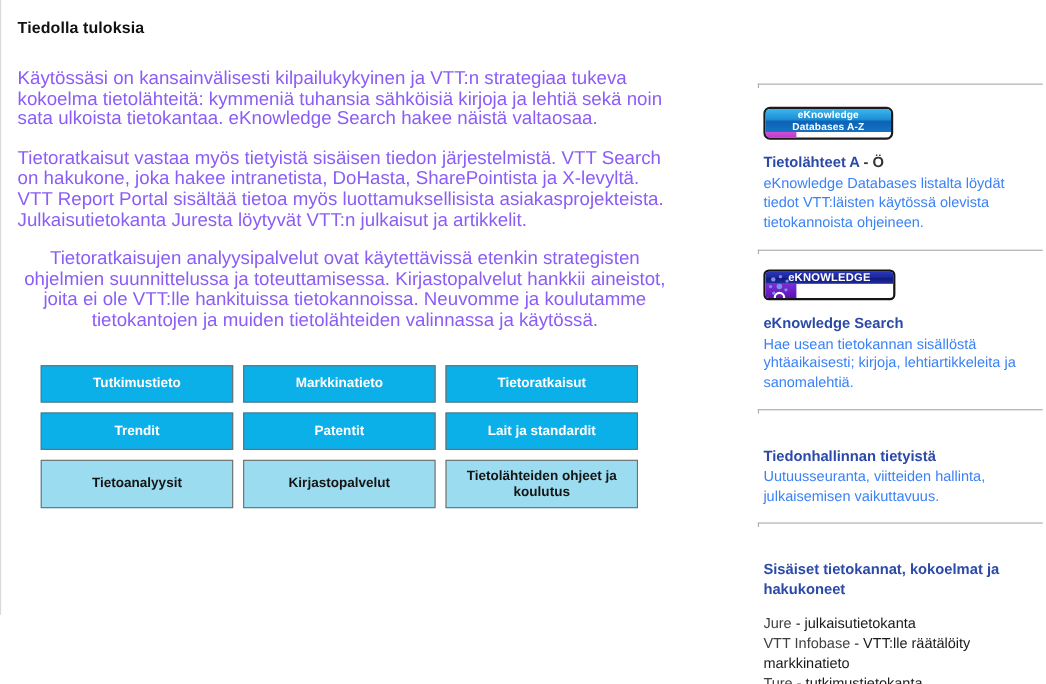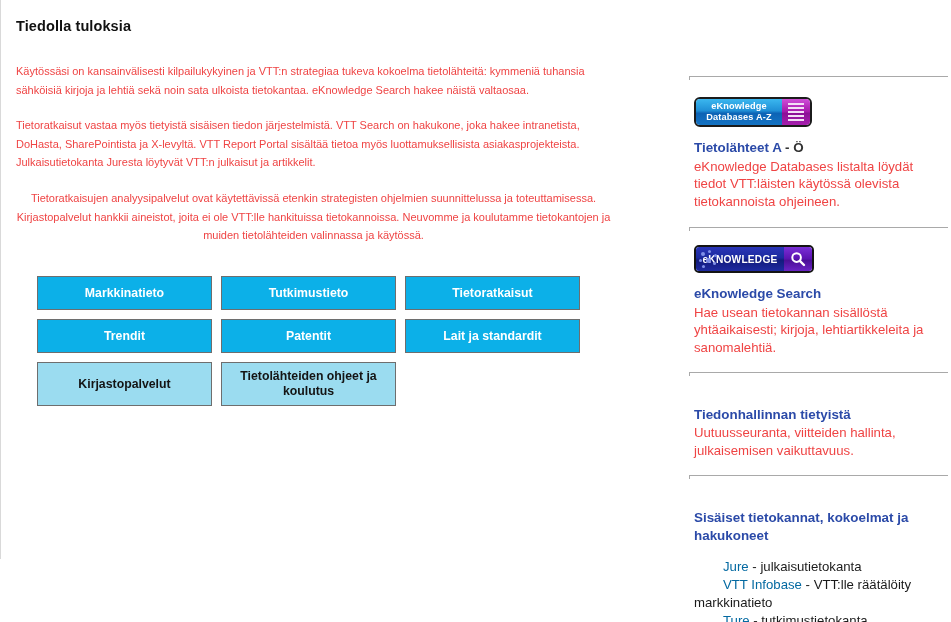--- a/index.html
+++ b/index.html
@@ -33,23 +33,23 @@
     padding: 18px 0 0 15px;
   }
   .page-title {
     font-size: 14.5px;
     font-weight: bold;
     color: #111111;
     letter-spacing: 0.1px;
     margin: 0 0 28px 0;
   }
   .body-para {
-    font-size: 11px;
+    font-size: 17px;
     line-height: 18.6px;
-    color: #ef4444;
+    color: #8b5cf6;
     margin: 0 0 17px 0;
     max-width: 595px;
   }
   .body-para:last-of-type { margin-bottom: 16px; text-align: center; }
 
   
   #button-grid {
     margin-top: 31px;
     margin-left: 21px;
     width: 560px;
@@ -122,30 +122,31 @@
     margin: 16px 0 1px 0;
     cursor: pointer;
   }
   .side-head .suffix {
     font-weight: bold;
     color: #333333;
   }
   .side-desc {
     font-size: 13.2px;
     line-height: 17.6px;
-    color: #ef4444;
+    color: #3b82f6;
     margin: 0;
     max-width: 240px;
   }
 
   
   .badge {
     display: inline-block;
     position: relative;
     cursor: pointer;
+    flex-direction: column;
   }
   
   #badge-az {
     width: 118px;
     height: 30px;
     border-radius: 6px;
     border: 2px solid #1b1b1b;
     box-sizing: border-box;
     overflow: hidden;
     display: flex;
@@ -227,54 +228,54 @@
   #badge-search .sr-right svg { display: block; }
 
   
   .link-list {
     font-size: 13.2px;
     line-height: 17.8px;
     color: #1a1a1a;
     max-width: 252px;
   }
   .link-list a {
-    color: #0369a1;
+    color: #404040;
     text-decoration: none;
     cursor: pointer;
-    margin-left: 29px;
   }
 </style>
 </head>
 <body>
 
 <div id="page">
 
   <div id="main-column">
 
     <h1 class="page-title">Tiedolla tuloksia</h1>
 
     <p class="body-para">Käytössäsi on kansainvälisesti kilpailukykyinen ja VTT:n strategiaa tukeva kokoelma tietolähteitä: kymmeniä tuhansia sähköisiä kirjoja ja lehtiä sekä noin sata ulkoista tietokantaa. eKnowledge Search hakee näistä valtaosaa.</p>
     <p class="body-para">Tietoratkaisut vastaa myös tietyistä sisäisen tiedon järjestelmistä. VTT Search on hakukone, joka hakee intranetista, DoHasta, SharePointista ja X-levyltä. VTT Report Portal sisältää tietoa myös luottamuksellisista asiakasprojekteista. Julkaisutietokanta Juresta löytyvät VTT:n julkaisut ja artikkelit.</p>
     <p class="body-para">Tietoratkaisujen analyysipalvelut ovat käytettävissä etenkin strategisten ohjelmien suunnittelussa ja toteuttamisessa. Kirjastopalvelut hankkii aineistot, joita ei ole VTT:lle hankituissa tietokannoissa. Neuvomme ja koulutamme tietokantojen ja muiden tietolähteiden valinnassa ja käytössä.</p>
 
     <div id="button-grid">
 
       <div class="btn-row">
+        <div class="grid-btn bright">Tutkimustieto</div>
         <div class="grid-btn bright">Markkinatieto</div>
-        <div class="grid-btn bright">Tutkimustieto</div>
         <div class="grid-btn bright">Tietoratkaisut</div>
       </div>
 
       <div class="btn-row">
         <div class="grid-btn bright">Trendit</div>
         <div class="grid-btn bright">Patentit</div>
         <div class="grid-btn bright">Lait ja standardit</div>
       </div>
 
       <div class="btn-row tall">
+        <div class="grid-btn light">Tietoanalyysit</div>
         <div class="grid-btn light">Kirjastopalvelut</div>
         <div class="grid-btn light">Tietolähteiden ohjeet ja koulutus</div>
       </div>
 
     </div>
   </div>
 
   <div id="sidebar">
 
     <div style="height:76px"></div>

